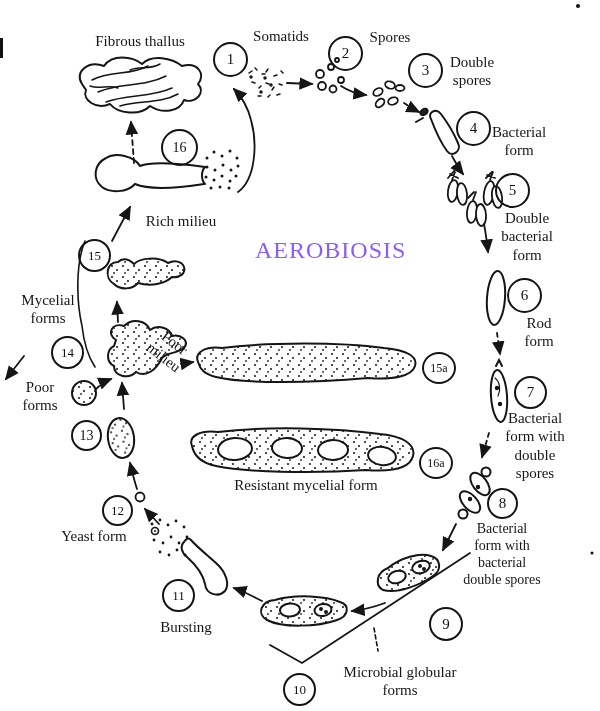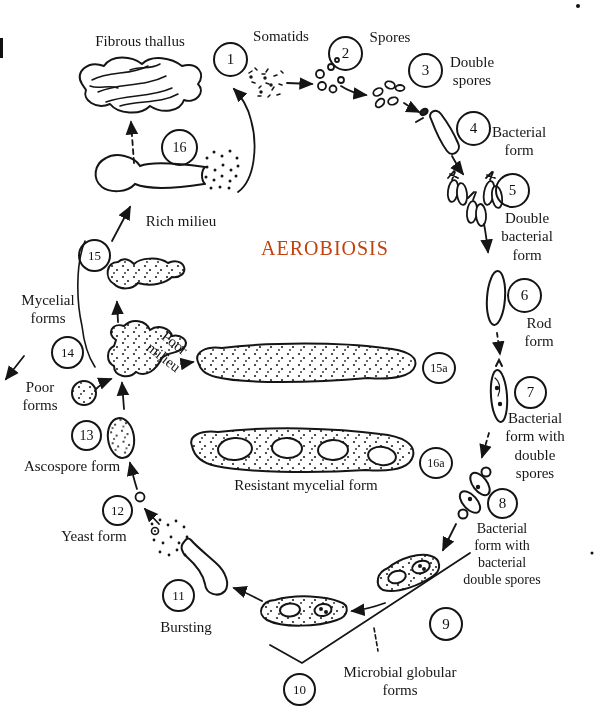--- a/index.html
+++ b/index.html
@@ -13,21 +13,21 @@
     display:flex;align-items:center;justify-content:center;
     font-size:15px;line-height:1;background:transparent;color:#111;
   }
   .lbl{
     position:absolute;z-index:3;font-size:15px;line-height:1.22;text-align:center;
     color:#161616;
   }
   .lbl .ln{display:block;}
   .ul{text-underline-offset:2px;}
   .title{
-    position:absolute;z-index:3;font-size:20px;letter-spacing:1px;text-align:center;color:#c2410c;
+    position:absolute;z-index:3;font-size:24px;letter-spacing:1px;text-align:center;color:#8b5cf6;
   }
   .rot{transform:rotate(38deg);transform-origin:center center;}
 </style>
 </head>
 <body>
 
 <div id="canvas">
 
   <svg id="art" width="600" height="711" viewBox="0 0 600 711">
     <defs>
@@ -308,21 +308,20 @@
     <span class="ln">double spores</span>
   </div>
 
   <div class="lbl" style="left:325px;top:663px;width:150px">
     <span class="ln">Microbial globular</span>
     <span class="ln">forms</span>
   </div>
 
   <div class="lbl" style="left:146px;top:618px;width:80px">Bursting</div>
   <div class="lbl" style="left:50px;top:527px;width:88px">Yeast form</div>
-  <div class="lbl" style="left:18px;top:457px;width:108px">Ascospore form</div>
 
   <div class="lbl" style="left:12px;top:378px;width:56px">
     <span class="ln">Poor</span>
     <span class="ln">forms</span>
   </div>
 
   <div class="lbl" style="left:14px;top:291px;width:68px">
     <span class="ln">Mycelial</span>
     <span class="ln">forms</span>
   </div>

